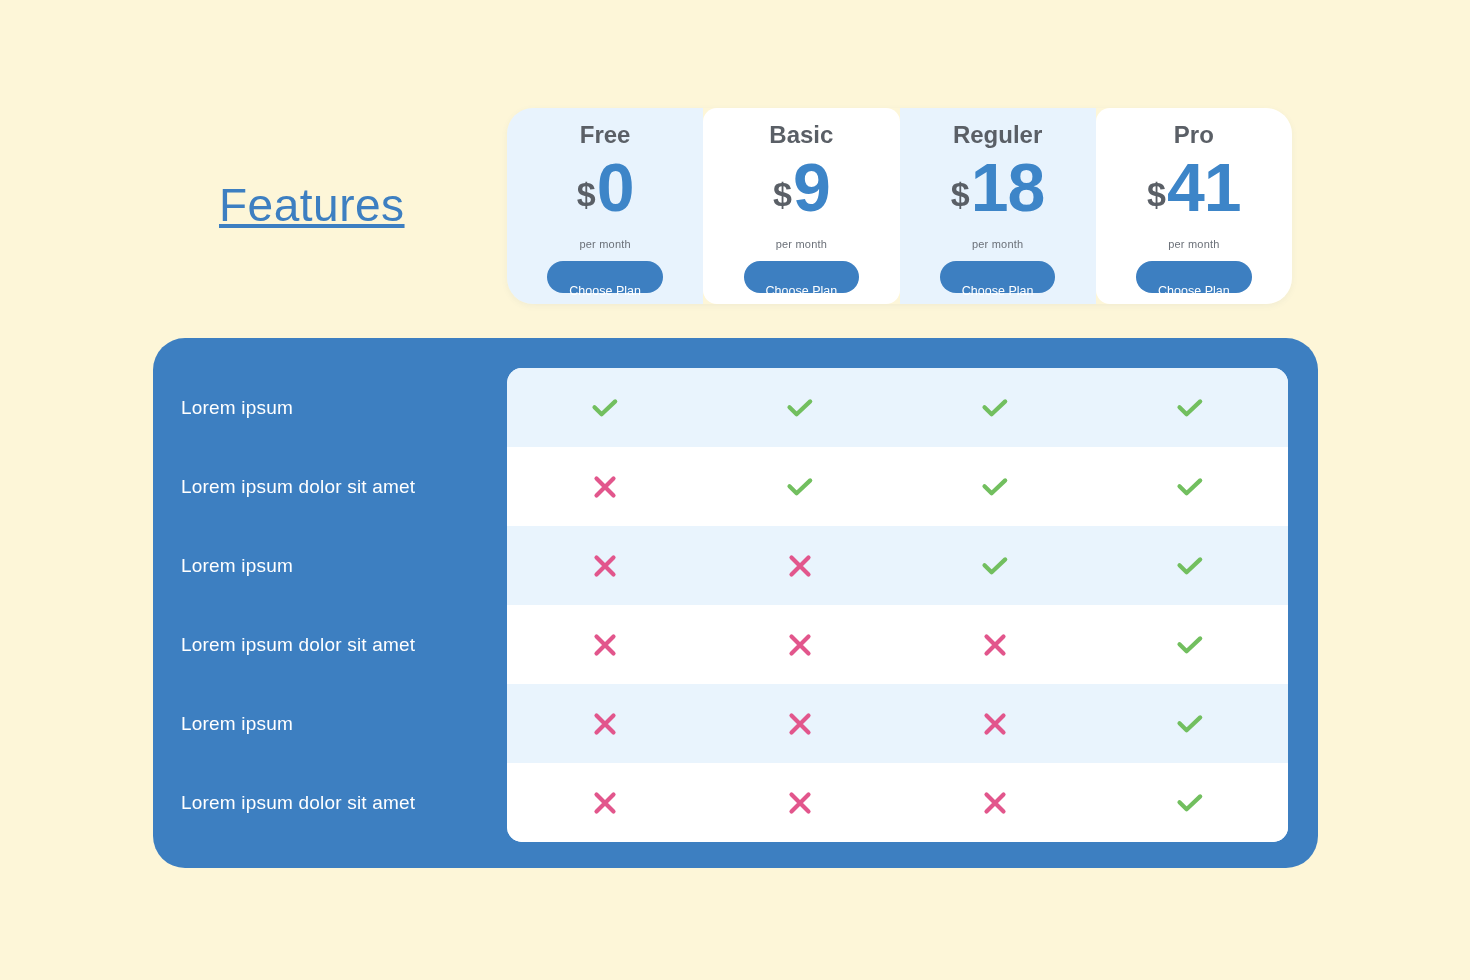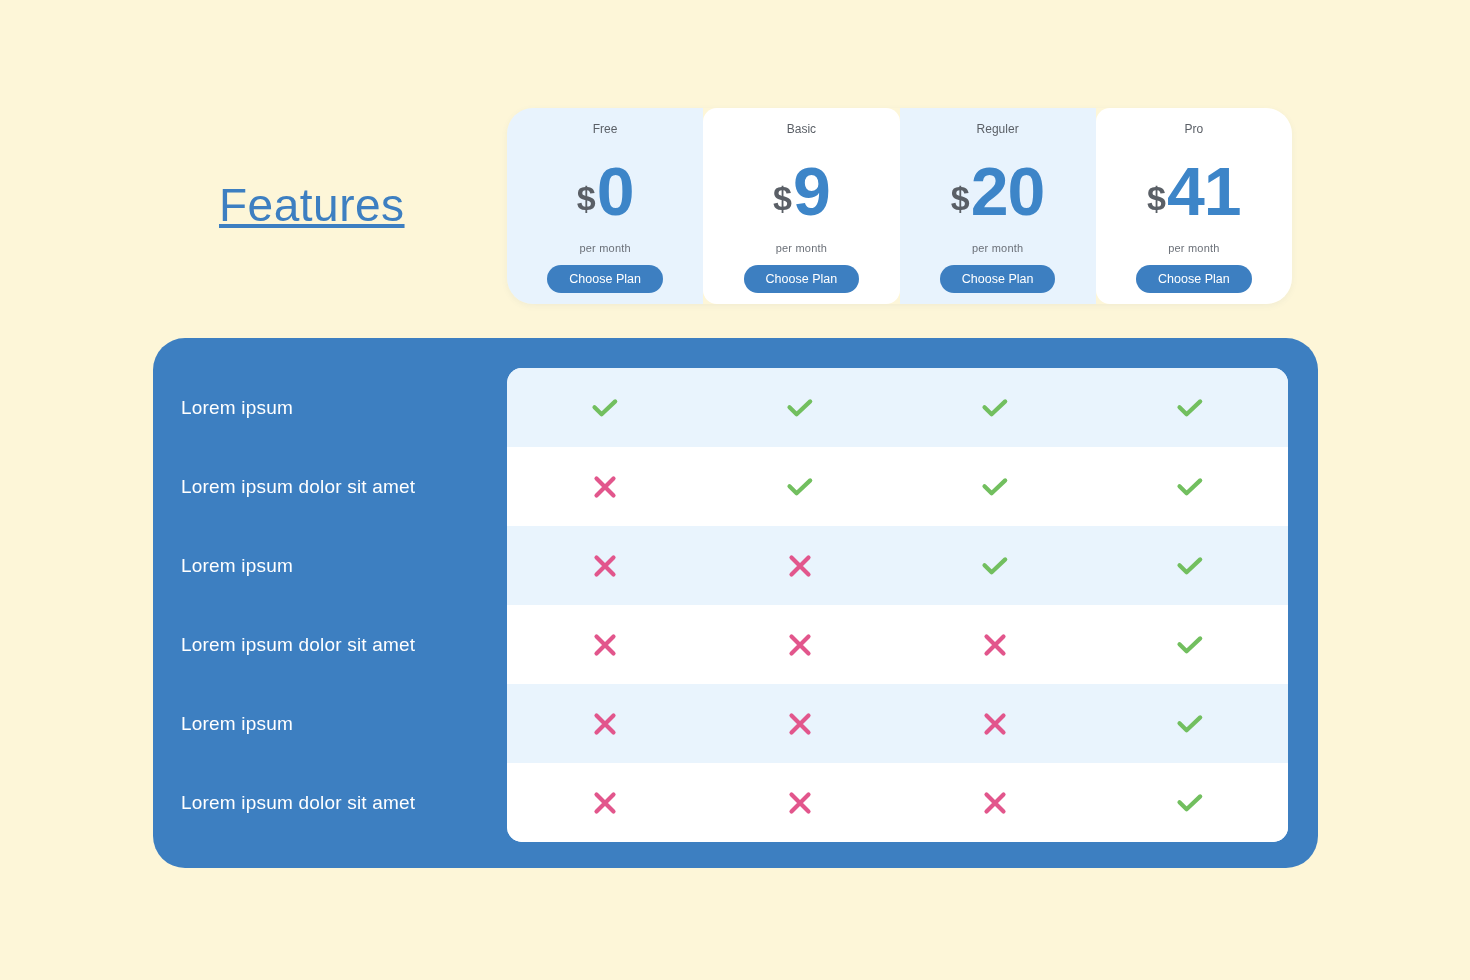--- a/index.html
+++ b/index.html
@@ -46,25 +46,25 @@
     display: flex;
     flex-direction: column;
     align-items: center;
     padding-top: 15px;
     box-sizing: border-box;
   }
   .plan-card.tint   { background: #e8f3fd; }
   .plan-card.plain  { background: #ffffff; border-radius: 14px; }
 
   .plan-name {
-    font-size: 12px;
+    font-size: 24px;
     color: #5a5f66;
-    font-weight: 400;
+    font-weight: 700;
     line-height: 1;
-    margin-bottom: 18px;
+    margin-bottom: 2px;
   }
   .price-row {
     display: flex;
     align-items: flex-start;
     justify-content: center;
     height: 74px;
     margin-top: 6px;
   }
   .currency {
     font-size: 34px;
@@ -88,21 +88,21 @@
     letter-spacing: 0.2px;
   }
   .choose-plan-btn {
     margin-top: 11px;
     background: #3d7fc1;
     color: #ffffff;
     border: none;
     border-radius: 18px;
     font-size: 12.5px;
     font-family: "Liberation Sans", sans-serif;
-    padding: 0 22px;
+    padding: 16px 22px;
     height: 28px;
     line-height: 28px;
     cursor: pointer;
     white-space: nowrap;
   }
 
   
   #comparison-panel {
     position: absolute;
     left: 153px;
@@ -185,21 +185,21 @@
         <span class="currency">$</span>
         <span class="price-amount">9</span>
       </div>
       <div class="per-month">per month</div>
       <button class="choose-plan-btn">Choose Plan</button>
     </div>
     <div class="plan-card tint">
       <div class="plan-name">Reguler</div>
       <div class="price-row">
         <span class="currency">$</span>
-        <span class="price-amount">20</span>
+        <span class="price-amount">18</span>
       </div>
       <div class="per-month">per month</div>
       <button class="choose-plan-btn">Choose Plan</button>
     </div>
     <div class="plan-card plain">
       <div class="plan-name">Pro</div>
       <div class="price-row">
         <span class="currency">$</span>
         <span class="price-amount">41</span>
       </div>

